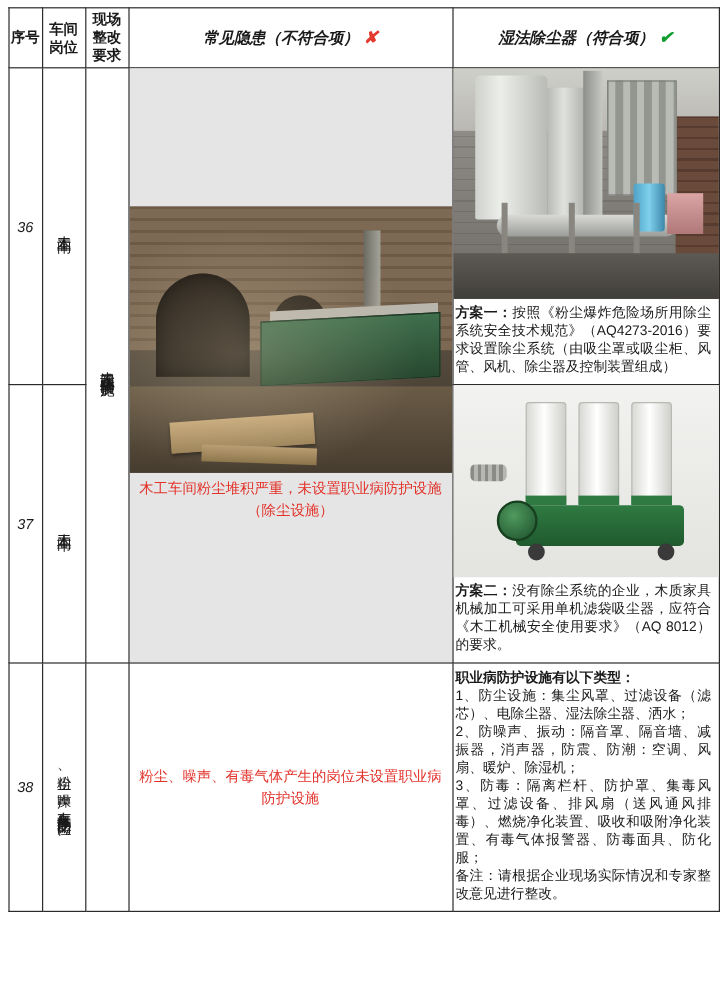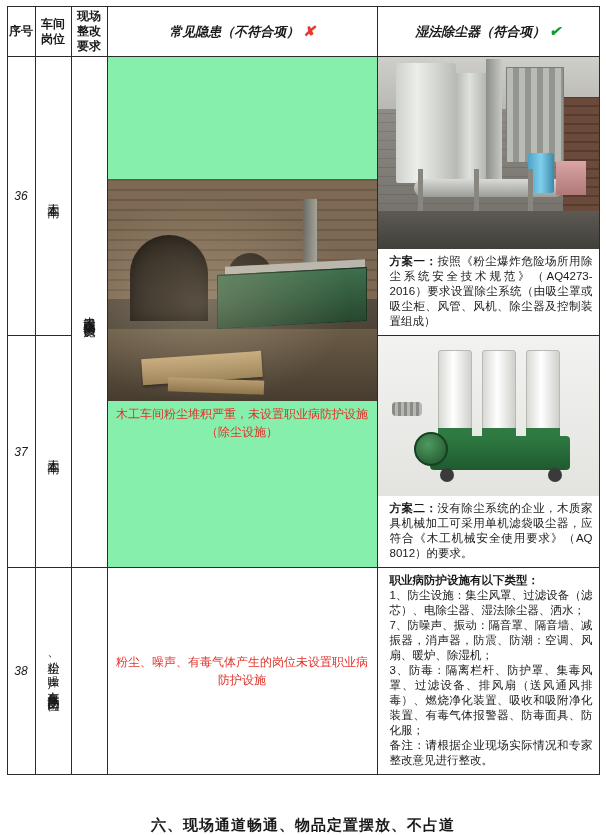--- a/index.html
+++ b/index.html
@@ -86,33 +86,33 @@
   }
   .seq-num {
     font-size: 12px;
     text-align: center;
     font-style: italic;
   }
   
   .photo {
     position: relative;
     overflow: hidden;
-    background: #86efac;
+    background: #e5e5e5;
   }
   .caption-red {
     color: #e2322a;
     font-size: 12px;
     line-height: 18px;
     text-align: center;
     padding: 4px 6px;
   }
   .good-text {
     font-size: 11.5px;
     line-height: 15px;
-    padding: 5px 6px 6px 12px;
+    padding: 5px 6px 6px 2px;
     text-align: justify;
   }
   .good-text b { font-weight: bold; }
   .bold { font-weight: bold; }
 
   
   .pic36 {
     width: 100%;
     height: 192px;
     position: relative;
@@ -408,23 +408,22 @@
               <span class="vtext"></span>
             </div>
         </td>
         <td>
           <div class="caption-red">粉尘、噪声、有毒气体产生的岗位未设置职业病防护设施</div>
         </td>
         <td class="good-cell">
           <div class="good-text">
             <div class="bold">职业病防护设施有以下类型：</div>
             <div>1、防尘设施：集尘风罩、过滤设备（滤芯）、电除尘器、湿法除尘器、洒水；</div>
-            <div>7、防噪声、振动：隔音罩、隔音墙、减振器，消声器，防震、防潮：空调、风扇、暖炉、除湿机；</div>
+            <div>2、防噪声、振动：隔音罩、隔音墙、减振器，消声器，防震、防潮：空调、风扇、暖炉、除湿机；</div>
             <div>3、防毒：隔离栏杆、防护罩、集毒风罩、过滤设备、排风扇（送风通风排毒）、燃烧净化装置、吸收和吸附净化装置、有毒气体报警器、防毒面具、防化服；</div>
             <div>备注：请根据企业现场实际情况和专家整改意见进行整改。</div>
           </div>
         </td>
       </tr>
     </tbody>
   </table>
 
-  <div class="footer">六、现场通道畅通、物品定置摆放、不占道</div>
 </div>
 
 </body></html>

